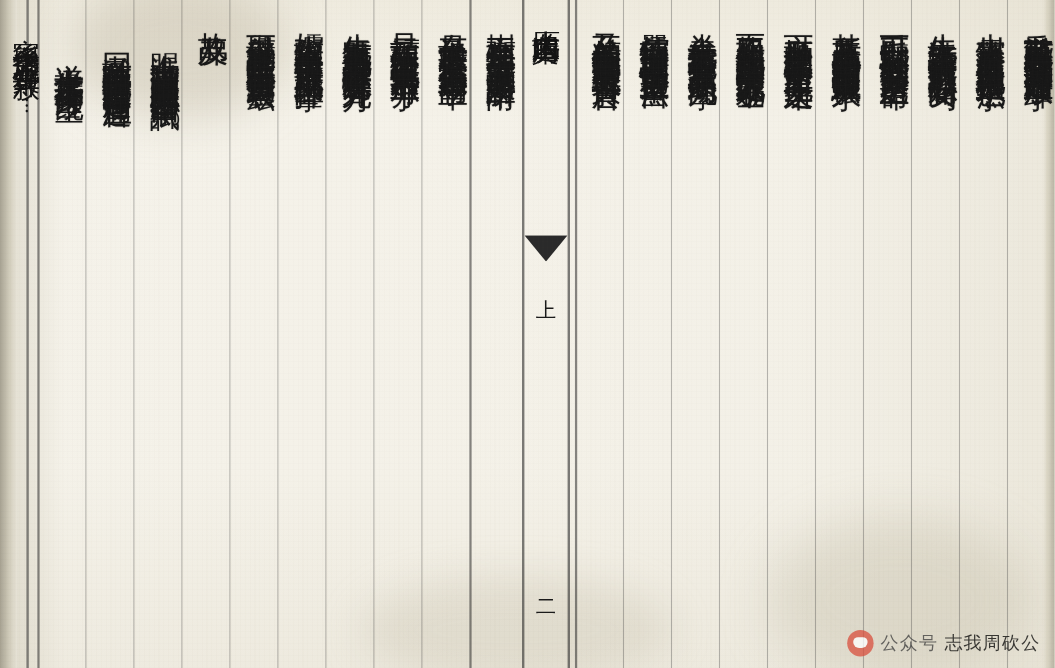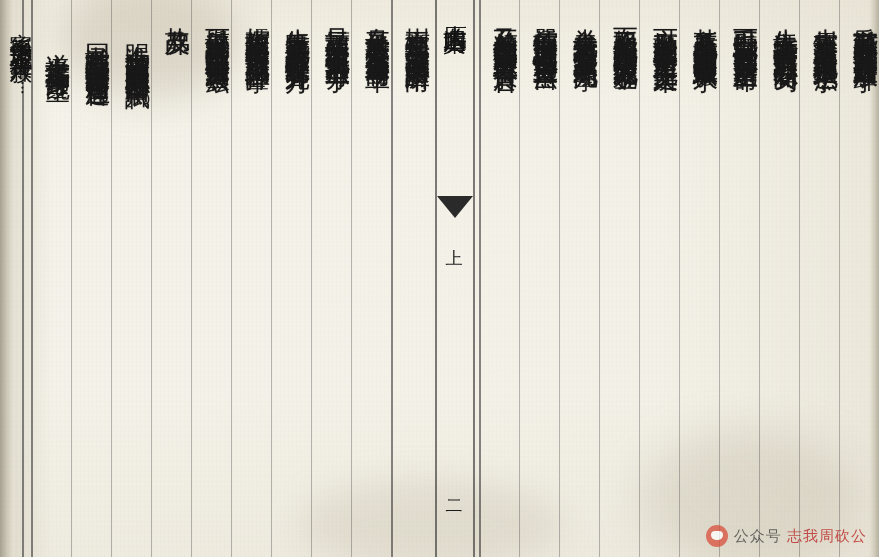--- a/index.html
+++ b/index.html
@@ -198,21 +198,21 @@
     border-radius: 4px 4px 5px 5px;
     background: #fff;
   }
   .wm-text {
     font-family: "Liberation Sans", sans-serif;
     font-size: 15px;
     color: #3b3b3b;
     letter-spacing: 1px;
     white-space: nowrap;
   }
-  .wm-text .sub { color: #b91c1c; font-family: Liberation Serif, serif; }
+  .wm-text .sub { color: #000000; font-family: Liberation Serif, serif; }
 </style>
 </head>
 <body>
 
 <div id="page">
   <div class="paper"></div>
 
   <div class="blotch" style="left:60px;top:-20px;width:180px;height:120px;background:rgba(180,172,150,0.35);filter:blur(18px);"></div>
   <div class="blotch" style="left:640px;top:430px;width:220px;height:140px;background:rgba(186,178,156,0.30);filter:blur(20px);"></div>
   <div class="blotch" style="left:300px;top:480px;width:260px;height:90px;background:rgba(190,182,160,0.28);filter:blur(16px);"></div>

